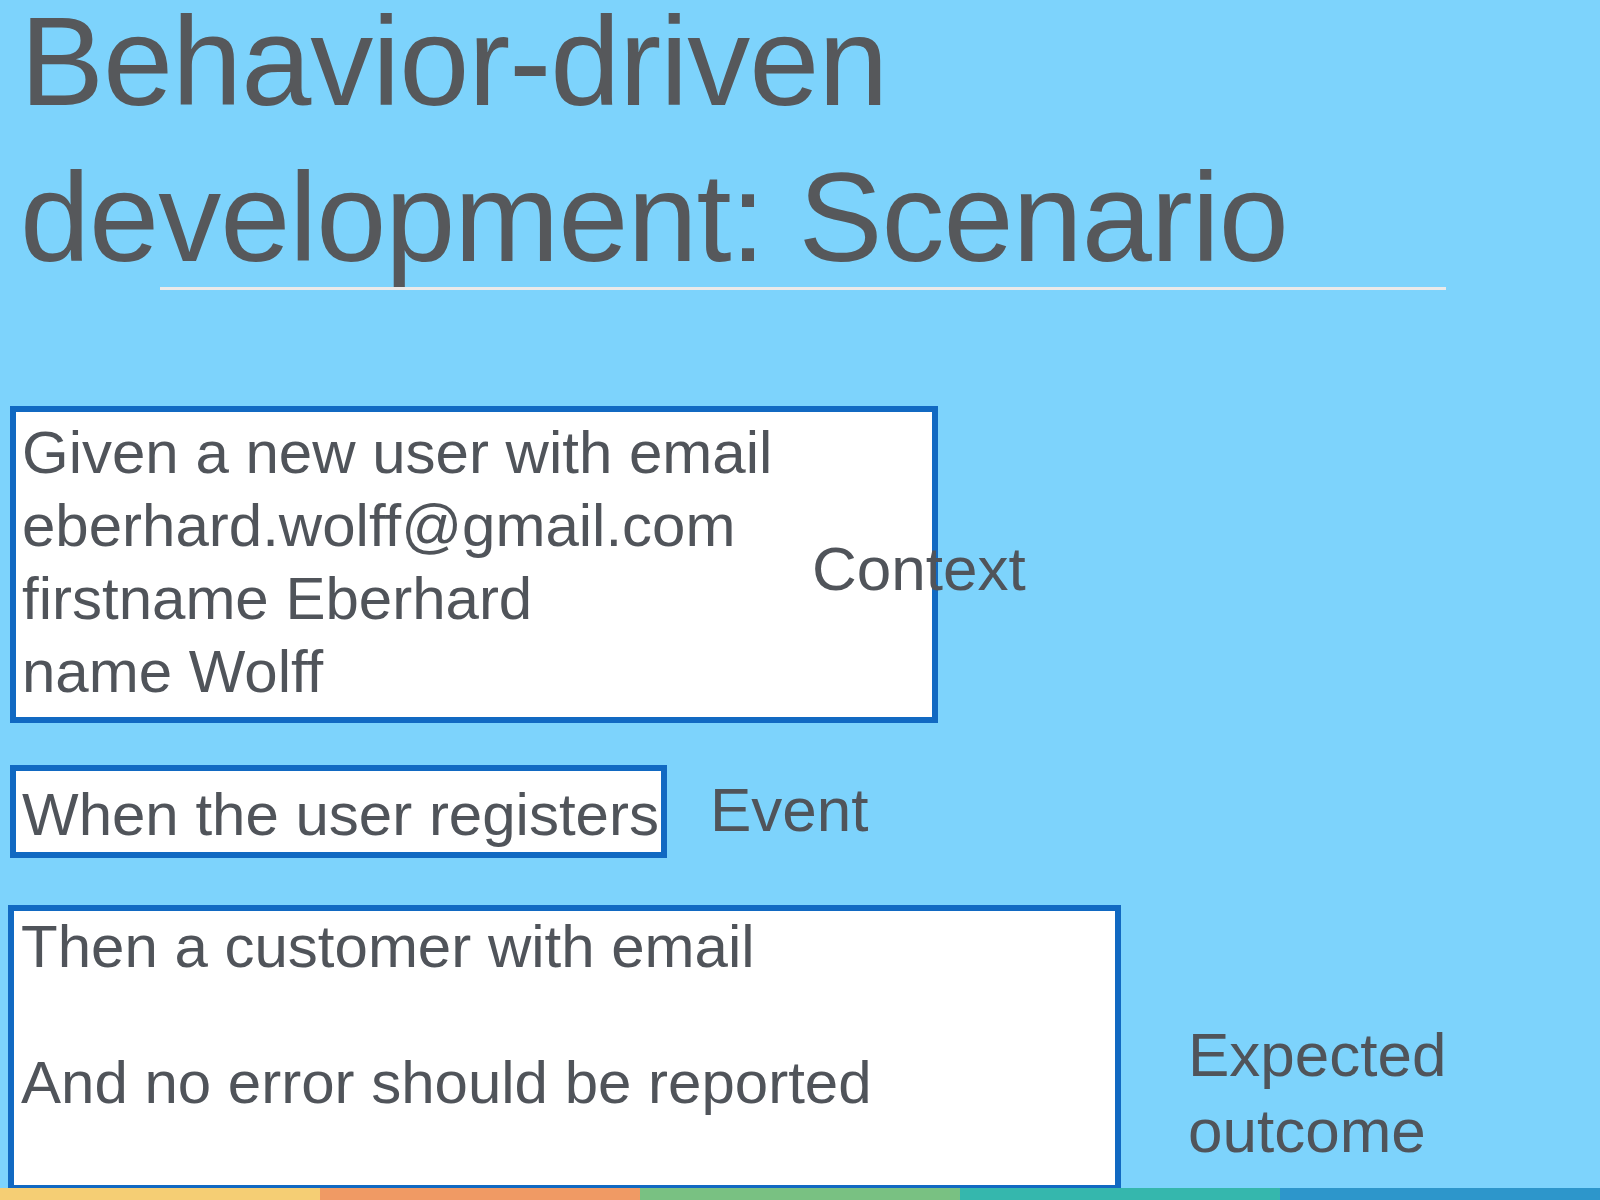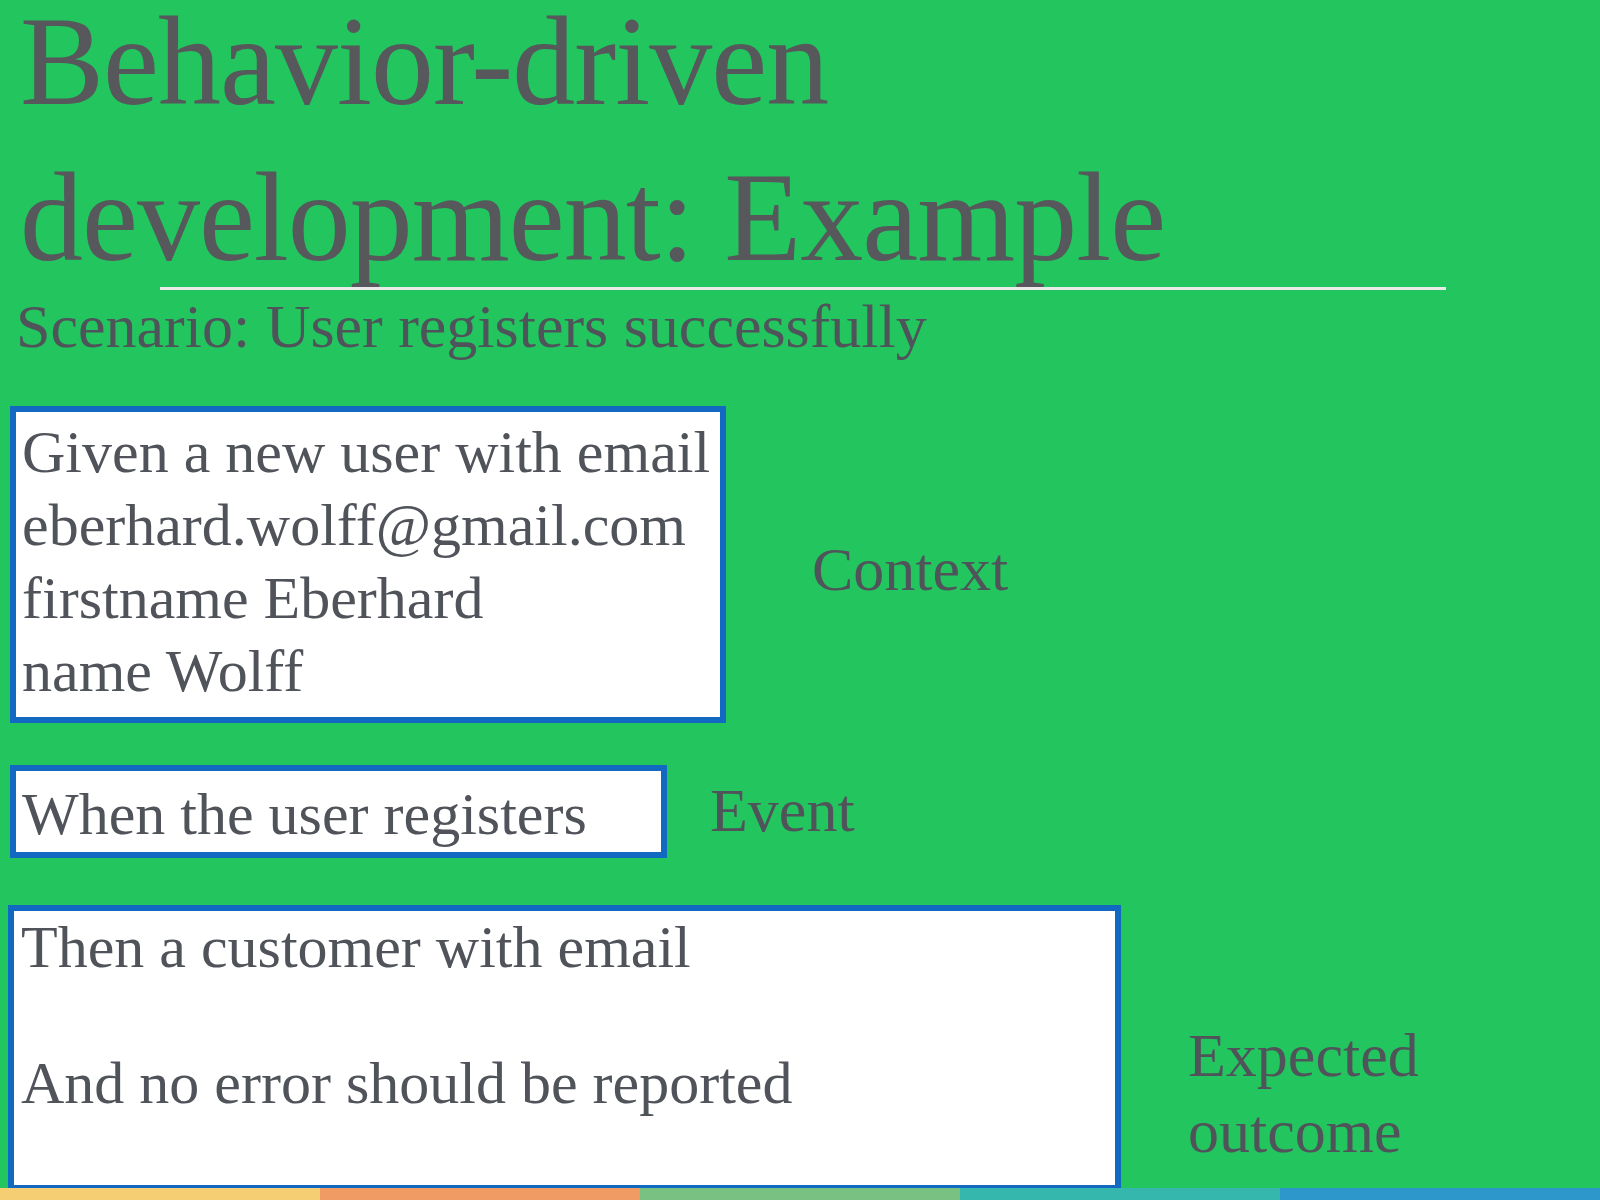--- a/index.html
+++ b/index.html
@@ -1,21 +1,21 @@
 <!DOCTYPE html>
 <html><head>
 <meta charset="utf-8">
 <style>
   html,body { margin:0; padding:0; background:#ffffff; }
   .slide {
     position:relative;
     width:1600px; height:1200px;
-    background:#22c55e;
+    background:#7dd3fc;
     overflow:hidden;
-    font-family:Liberation Serif, serif;
+    font-family:Liberation Sans, sans-serif;
     color:#54575C;
   }
   .title {
     position:absolute; left:20px; top:-16px;
     font-size:126px; line-height:156px;
     letter-spacing:-1px;
     color:#56585B;
   }
   .title-rule {
     position:absolute; left:160px; top:287px;
@@ -26,21 +26,21 @@
     position:absolute; left:16px; top:291px;
     font-size:62px; line-height:70px;
     color:#4F545A;
   }
   .bdd-box {
     position:absolute;
     border:6px solid #1169C2;
     background:#ffffff;
     box-sizing:border-box;
   }
-  .box-context { left:10px; top:406px;  width:716px;  height:317px; padding:4px 10px 0 6px; }
+  .box-context { left:10px; top:406px;  width:928px;  height:317px; padding:4px 10px 0 6px; }
   .box-event   { left:10px; top:765px;  width:657px;  height:93px;  padding:7px 20px 0 6px; }
   .box-outcome { left:8px;  top:905px;  width:1113px; height:286px; padding:2px 10px 0 7px; }
   .box-line {
     font-size:60px;
     color:#50545A;
     white-space:nowrap;
   }
   .box-context .box-line { line-height:73px; }
   .box-event   .box-line { line-height:73px; }
   .box-outcome .box-line { line-height:68px; }
@@ -61,26 +61,25 @@
   }
   .footer-stripe .seg { width:320px; height:12px; }
 </style>
 </head>
 <body>
 
 <div class="slide">
 
   <div class="title">
     <div>Behavior-driven</div>
-    <div>development: Example</div>
+    <div>development: Scenario</div>
   </div>
 
   <div class="title-rule"></div>
 
-  <div class="subtitle">Scenario: User registers successfully</div>
 
   <div class="bdd-box box-context">
     <div class="box-line">Given a new user with email</div>
     <div class="box-line">eberhard.wolff@gmail.com</div>
     <div class="box-line">firstname Eberhard</div>
     <div class="box-line">name Wolff</div>
   </div>
   <div class="side-label label-context">Context</div>
 
   <div class="bdd-box box-event">

